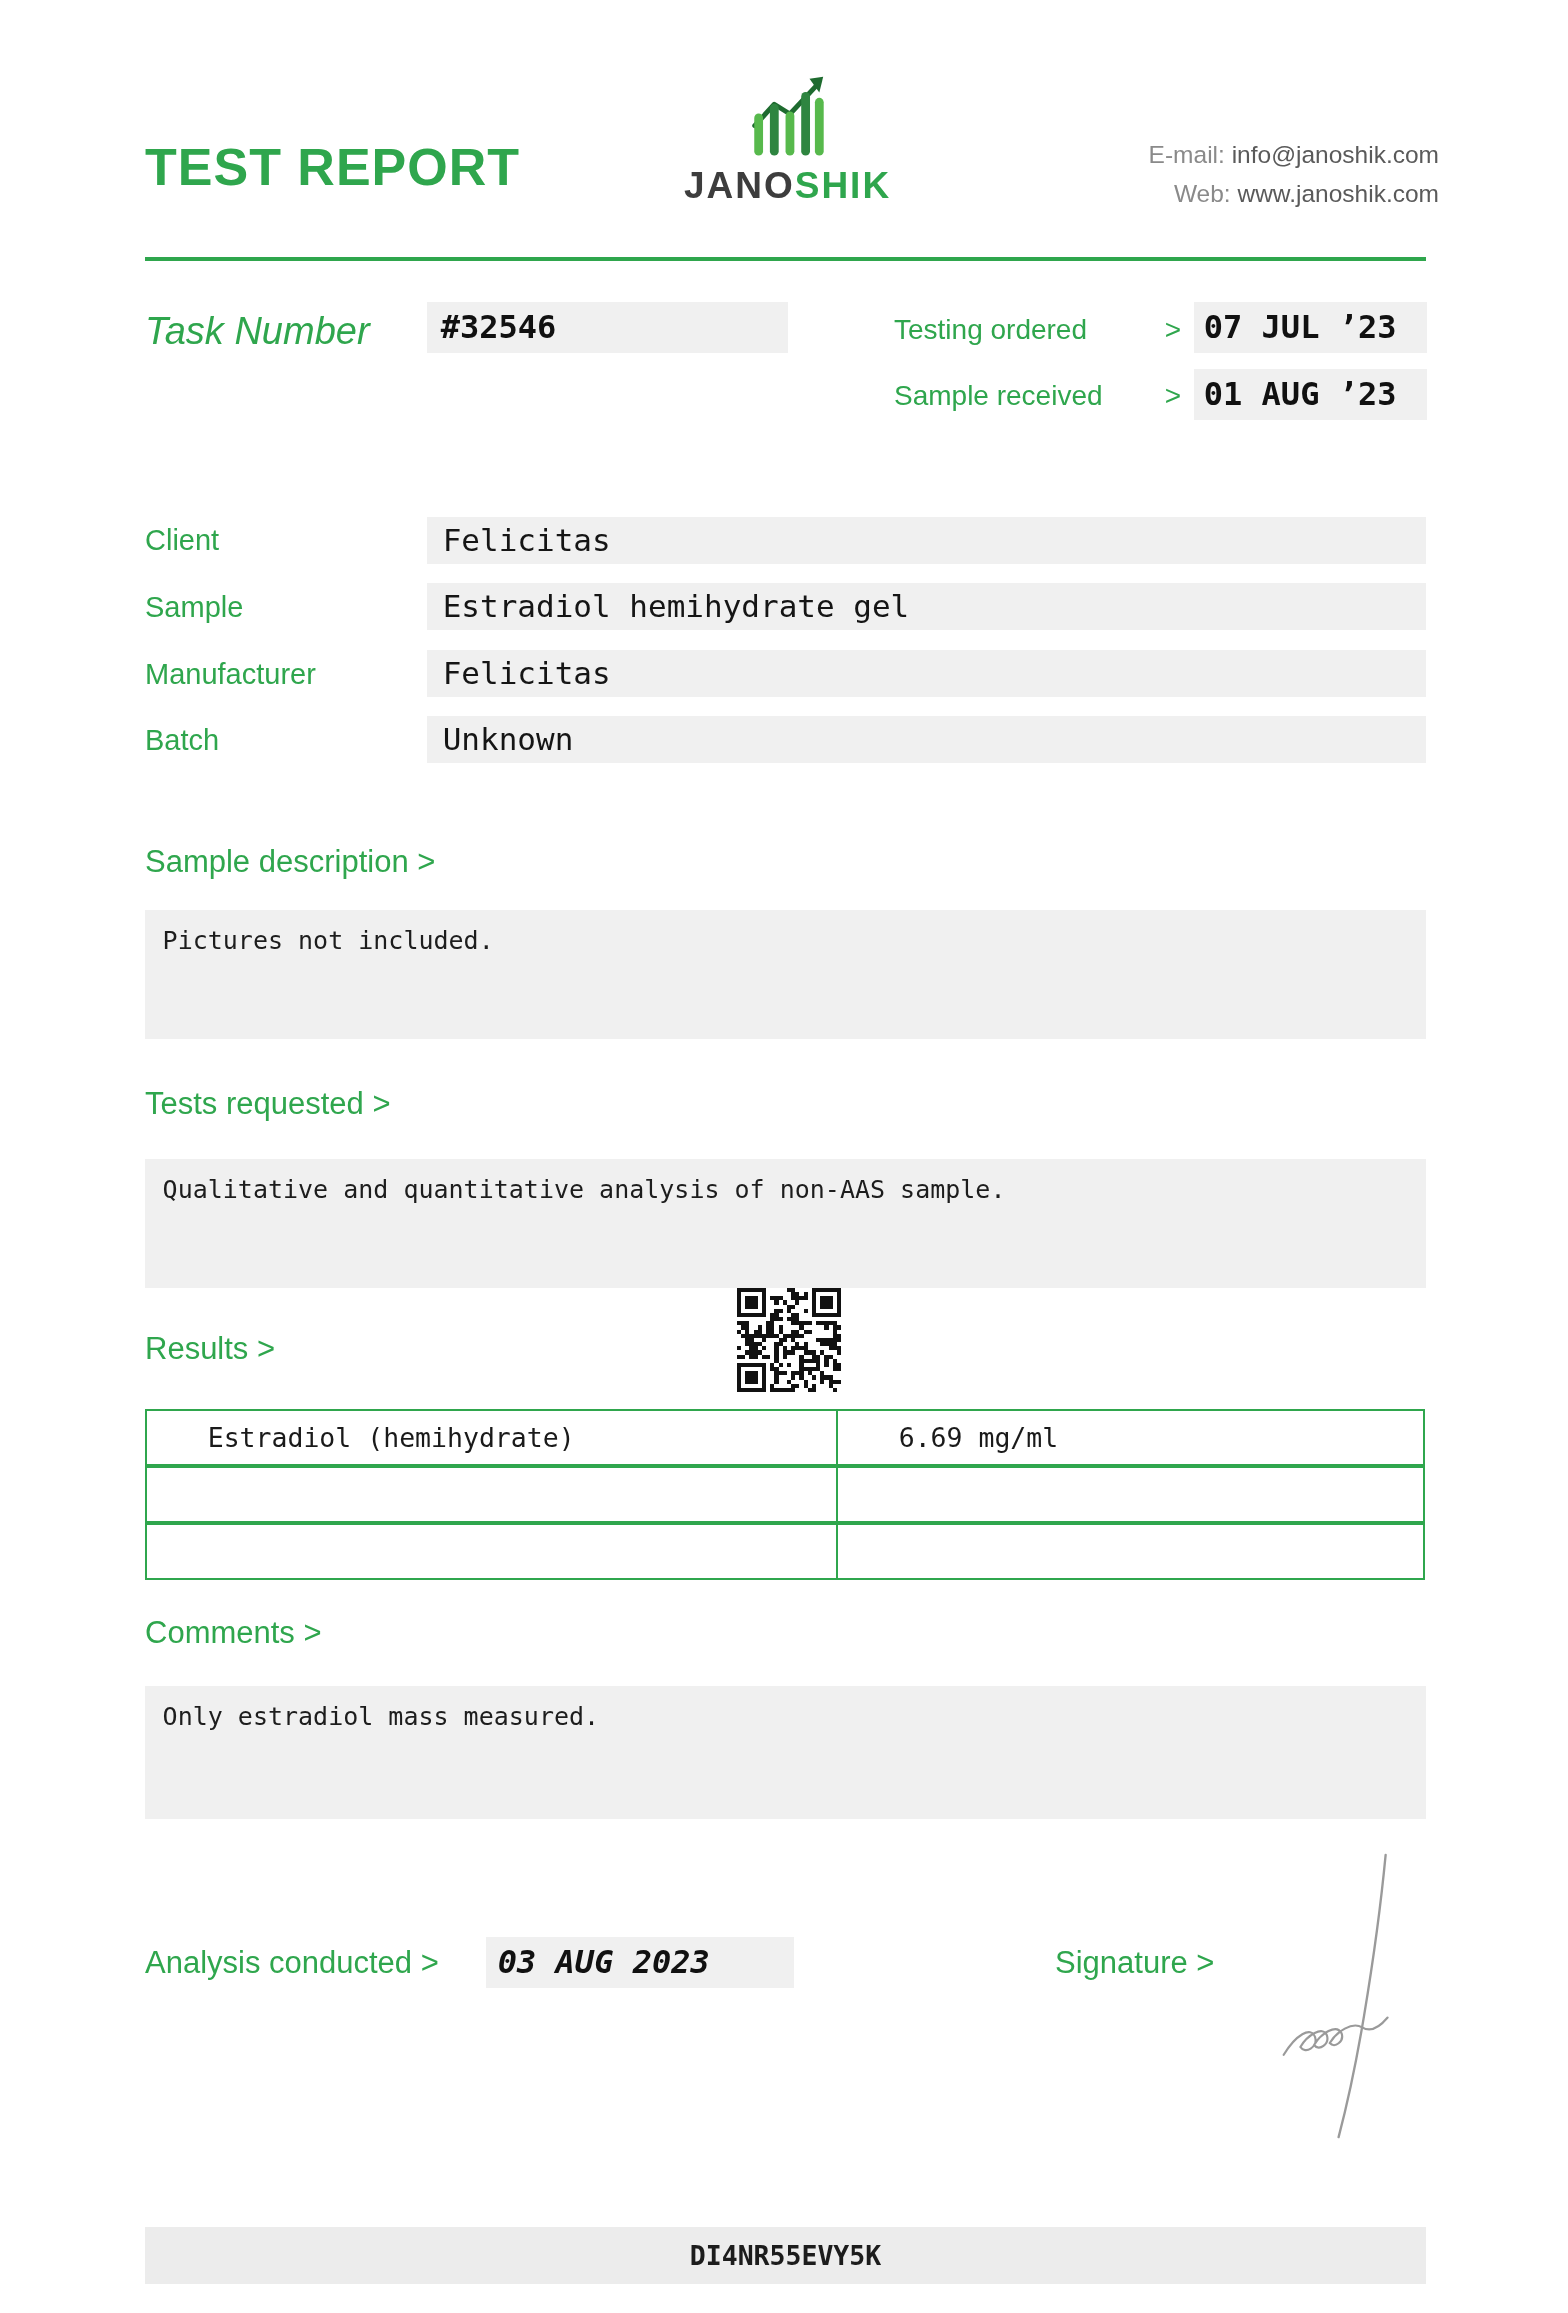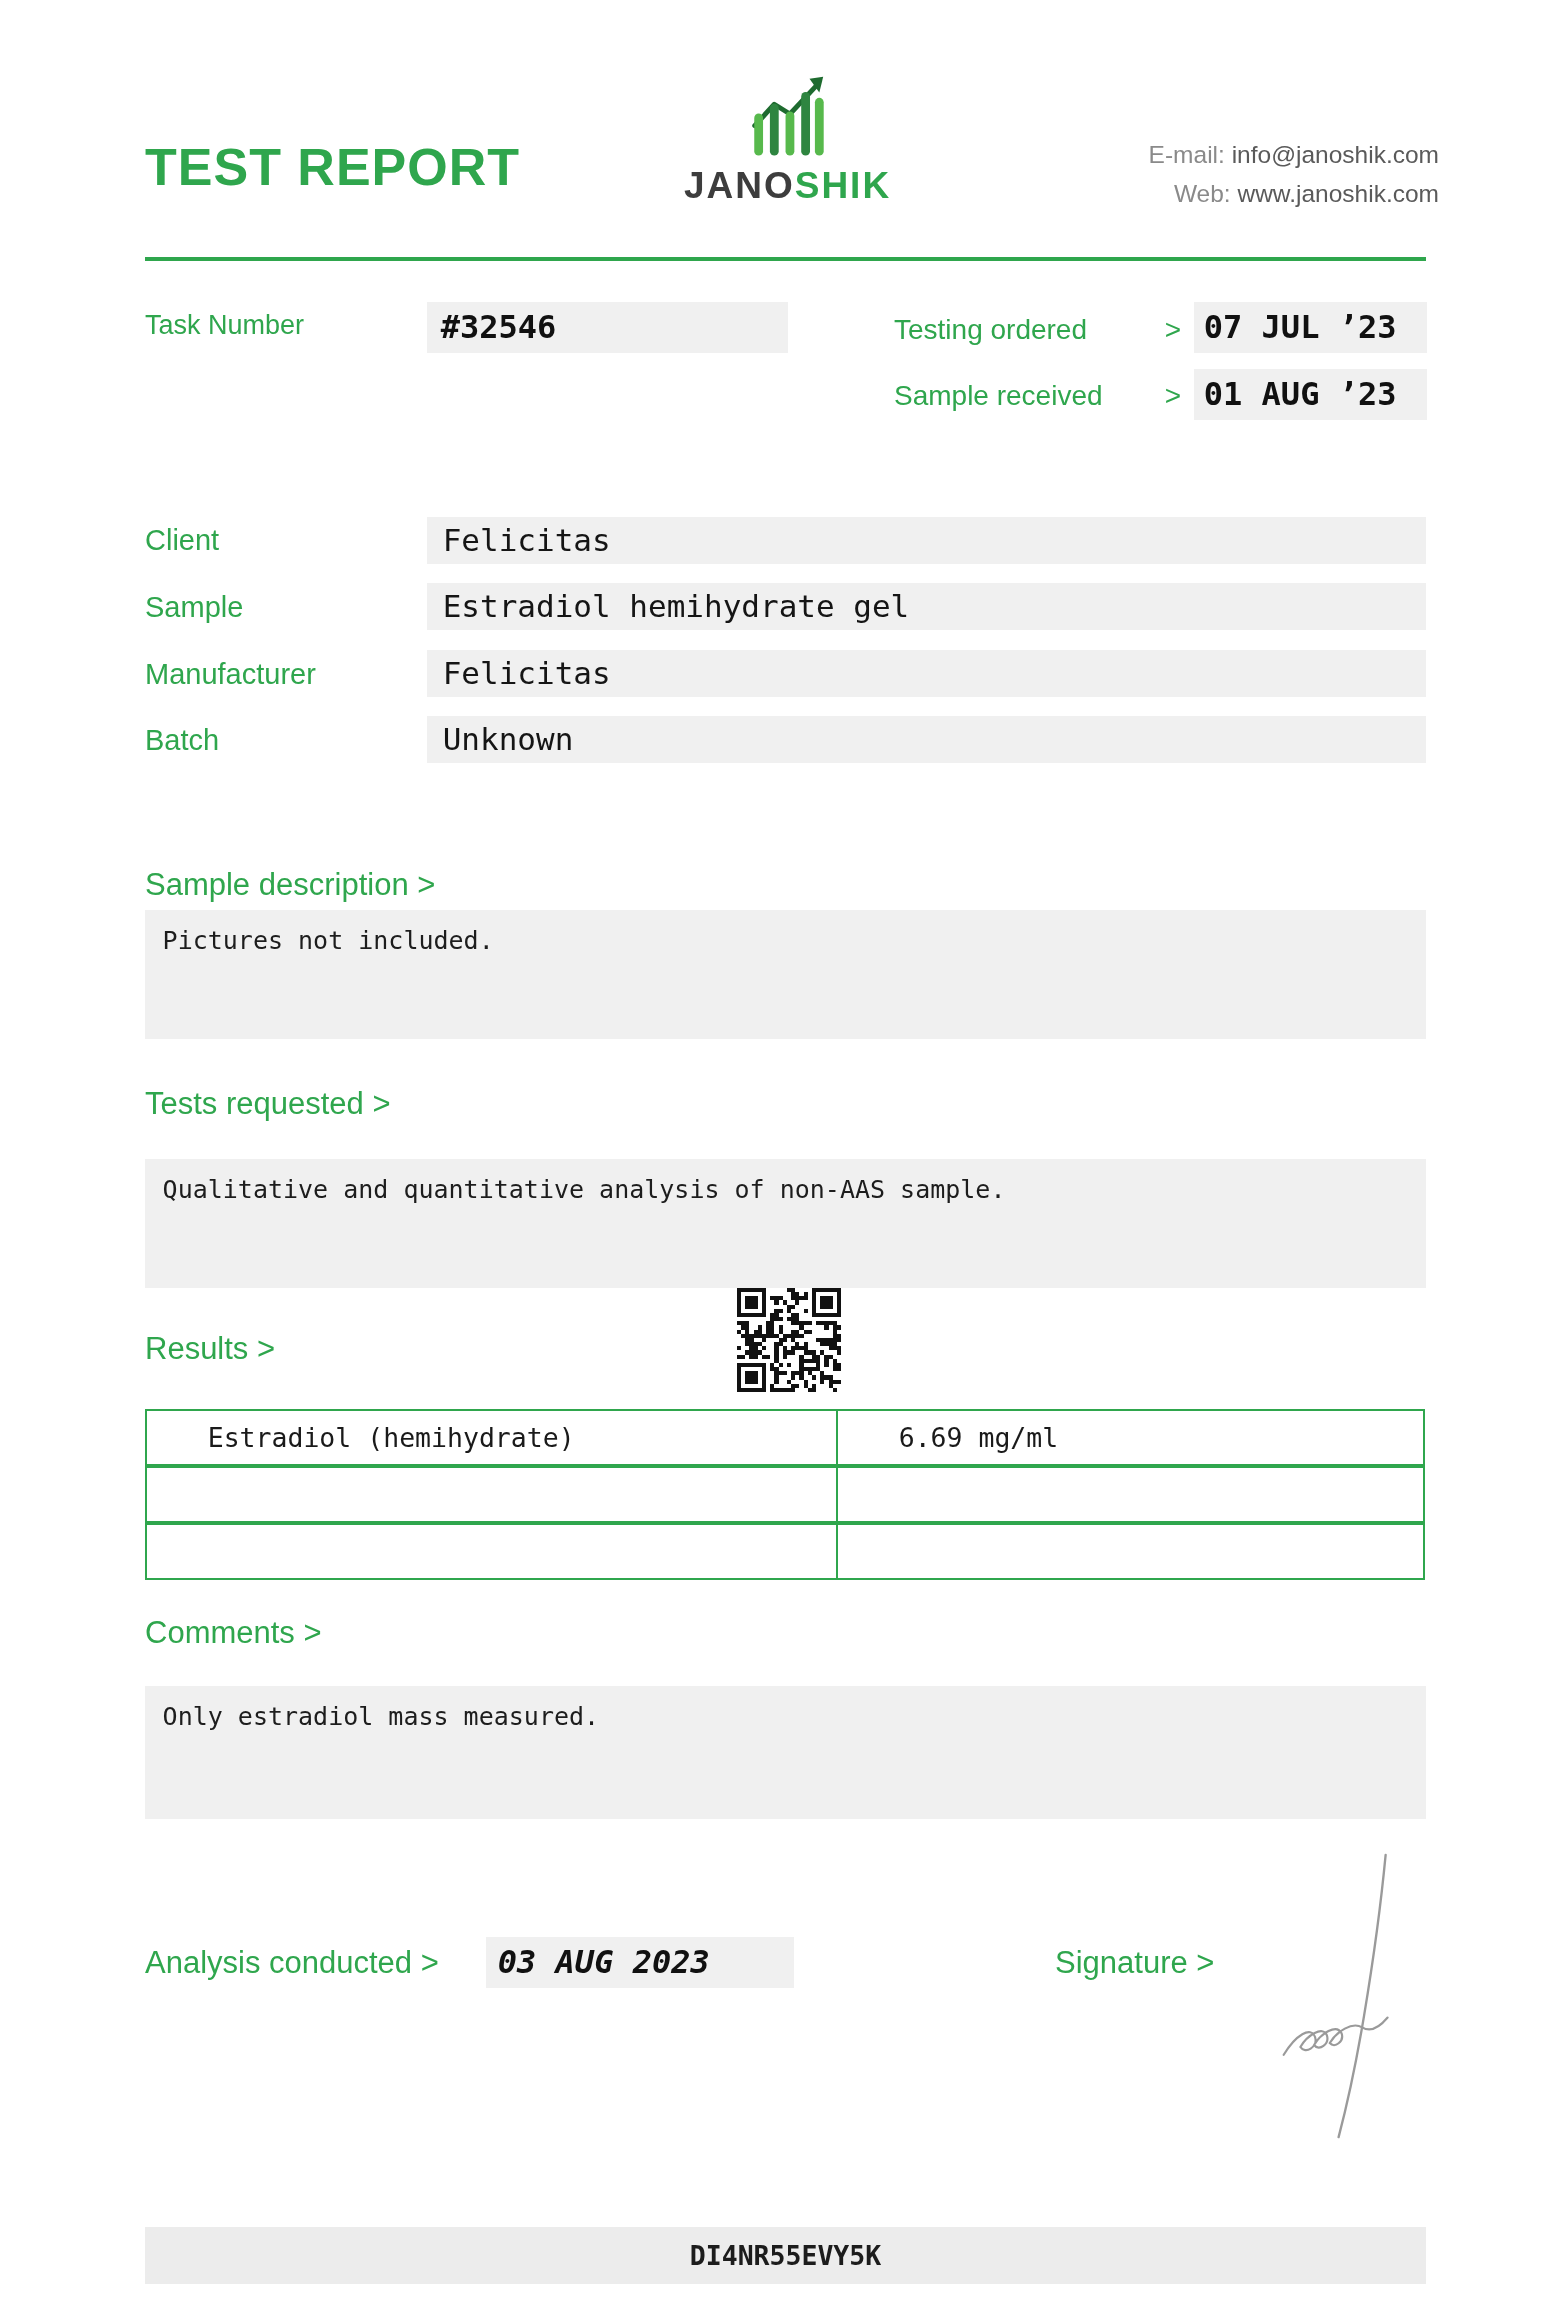--- a/index.html
+++ b/index.html
@@ -24,21 +24,21 @@
   .logo-text{font-size:37px;font-weight:bold;letter-spacing:2px;margin-top:2px;}
   .logo-dark{color:#3d3d3d;}
   .logo-green{color:var(--green);}
 
   .contact{text-align:right;font-size:24.5px;line-height:39px;}
   .contact-label{color:#8a8a8a;}
   .contact-value{color:var(--graytext);}
 
   .divider{height:3.9px;background:var(--green);}
 
-  .label-lg{font-size:27px;color:var(--green);}
+  .label-lg{font-size:38px;color:var(--green);font-style:italic;}
   .meta-label{display:flex;justify-content:space-between;font-size:28px;color:var(--green);}
   .value-bold{font-size:32px;font-weight:bold;color:#111;}
 
   .detail-label{font-size:29px;color:var(--green);}
   .detail-value{width:999px;height:47px;line-height:47px;padding-left:15.7px;font-size:31px;color:#151515;}
 
   .section-label{font-size:31px;color:var(--green);}
   .body-box{padding:15.7px 17.6px;}
   .body-text{font-size:25px;color:#1d1d1d;}
 
@@ -99,21 +99,21 @@
 
   <div class="abs detail-label" style="left:145px;top:591px;">Sample</div>
   <div class="abs box detail-value mono" style="left:427px;top:583px;">Estradiol hemihydrate gel</div>
 
   <div class="abs detail-label" style="left:145px;top:658px;">Manufacturer</div>
   <div class="abs box detail-value mono" style="left:427px;top:650px;">Felicitas</div>
 
   <div class="abs detail-label" style="left:145px;top:724px;">Batch</div>
   <div class="abs box detail-value mono" style="left:427px;top:716px;">Unknown</div>
 
-  <div class="abs section-label" style="left:145px;top:844px;margin-top:23px;">Sample description &gt;</div>
+  <div class="abs section-label" style="left:145px;top:844px;">Sample description &gt;</div>
   <div class="abs box body-box" style="left:145px;top:910px;width:1281px;height:129px;">
     <div class="body-text mono">Pictures not included.</div>
   </div>
 
   <div class="abs section-label" style="left:145px;top:1086px;">Tests requested &gt;</div>
   <div class="abs box body-box" style="left:145px;top:1159px;width:1281px;height:129px;">
     <div class="body-text mono">Qualitative and quantitative analysis of non-AAS sample.</div>
   </div>
 
   <div class="abs section-label" style="left:145px;top:1331px;">Results &gt;</div>

